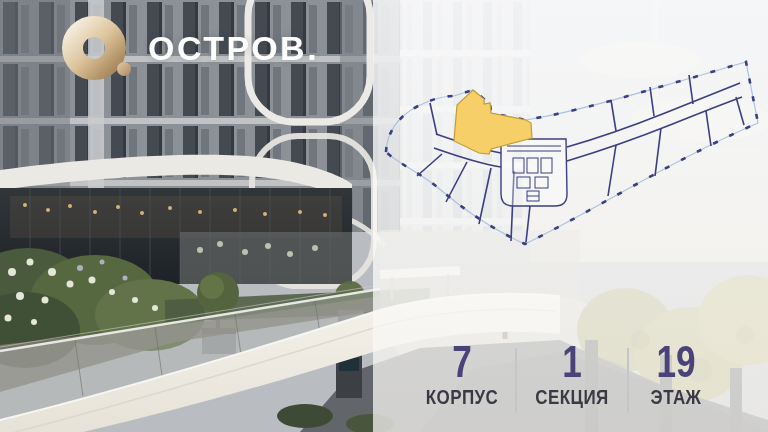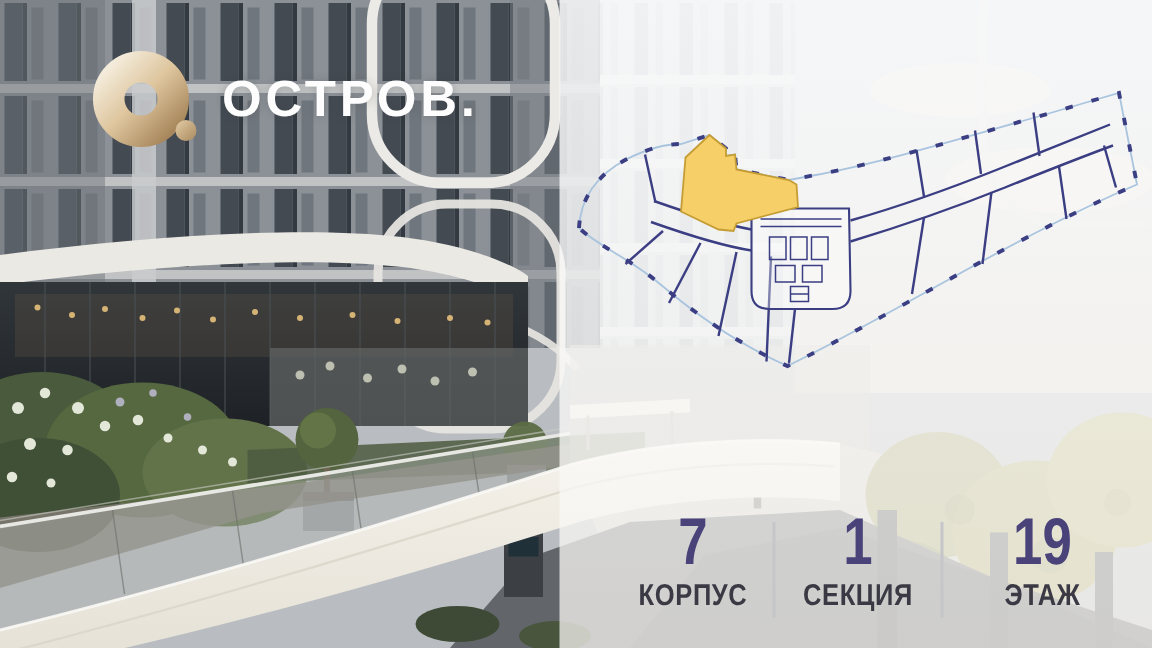--- a/index.html
+++ b/index.html
@@ -8,21 +8,21 @@
     font-family:"Liberation Sans",sans-serif;background:#b9bdc1;
   }
   .stage *{box-sizing:border-box;}
   .photo{position:absolute;inset:0;}
   
   .overlay{
     position:absolute;top:0;bottom:0;left:373px;right:0;
     background:linear-gradient(180deg,rgba(253,253,254,0.84) 0%,rgba(251,251,250,0.76) 50%,rgba(248,246,242,0.74) 100%);
   }
   
-  .logo{position:absolute;left:62px;top:34px;height:64px;display:flex;align-items:center;text-align:center;}
+  .logo{position:absolute;left:62px;top:16px;height:64px;display:flex;align-items:center;text-align:center;}
   .logo .word{
     margin-left:14px;color:#fdfdfd;font-size:34px;font-weight:bold;
     letter-spacing:2.5px;line-height:64px;white-space:nowrap;
     text-shadow:0 0 6px rgba(60,60,60,0.25);
   }
   
   .plan{position:absolute;left:380px;top:55px;width:388px;height:200px;}
   
   .stats{position:absolute;left:396px;top:341px;width:352px;height:80px;}
   .stat{position:absolute;top:0;width:120px;text-align:center;}
@@ -275,19 +275,19 @@
     <div class="stat" style="left:6px">
       <div class="value">7</div>
       <div class="label">КОРПУС</div>
     </div>
     <div class="vdivider d1"></div>
     <div class="stat" style="left:116px">
       <div class="value">1</div>
       <div class="label">СЕКЦИЯ</div>
     </div>
     <div class="vdivider d2"></div>
-    <div class="stat" style="left:239px">
+    <div class="stat" style="left:220px">
       <div class="value">19</div>
       <div class="label">ЭТАЖ</div>
     </div>
   </div>
 
 </div>
 
 </body></html>

